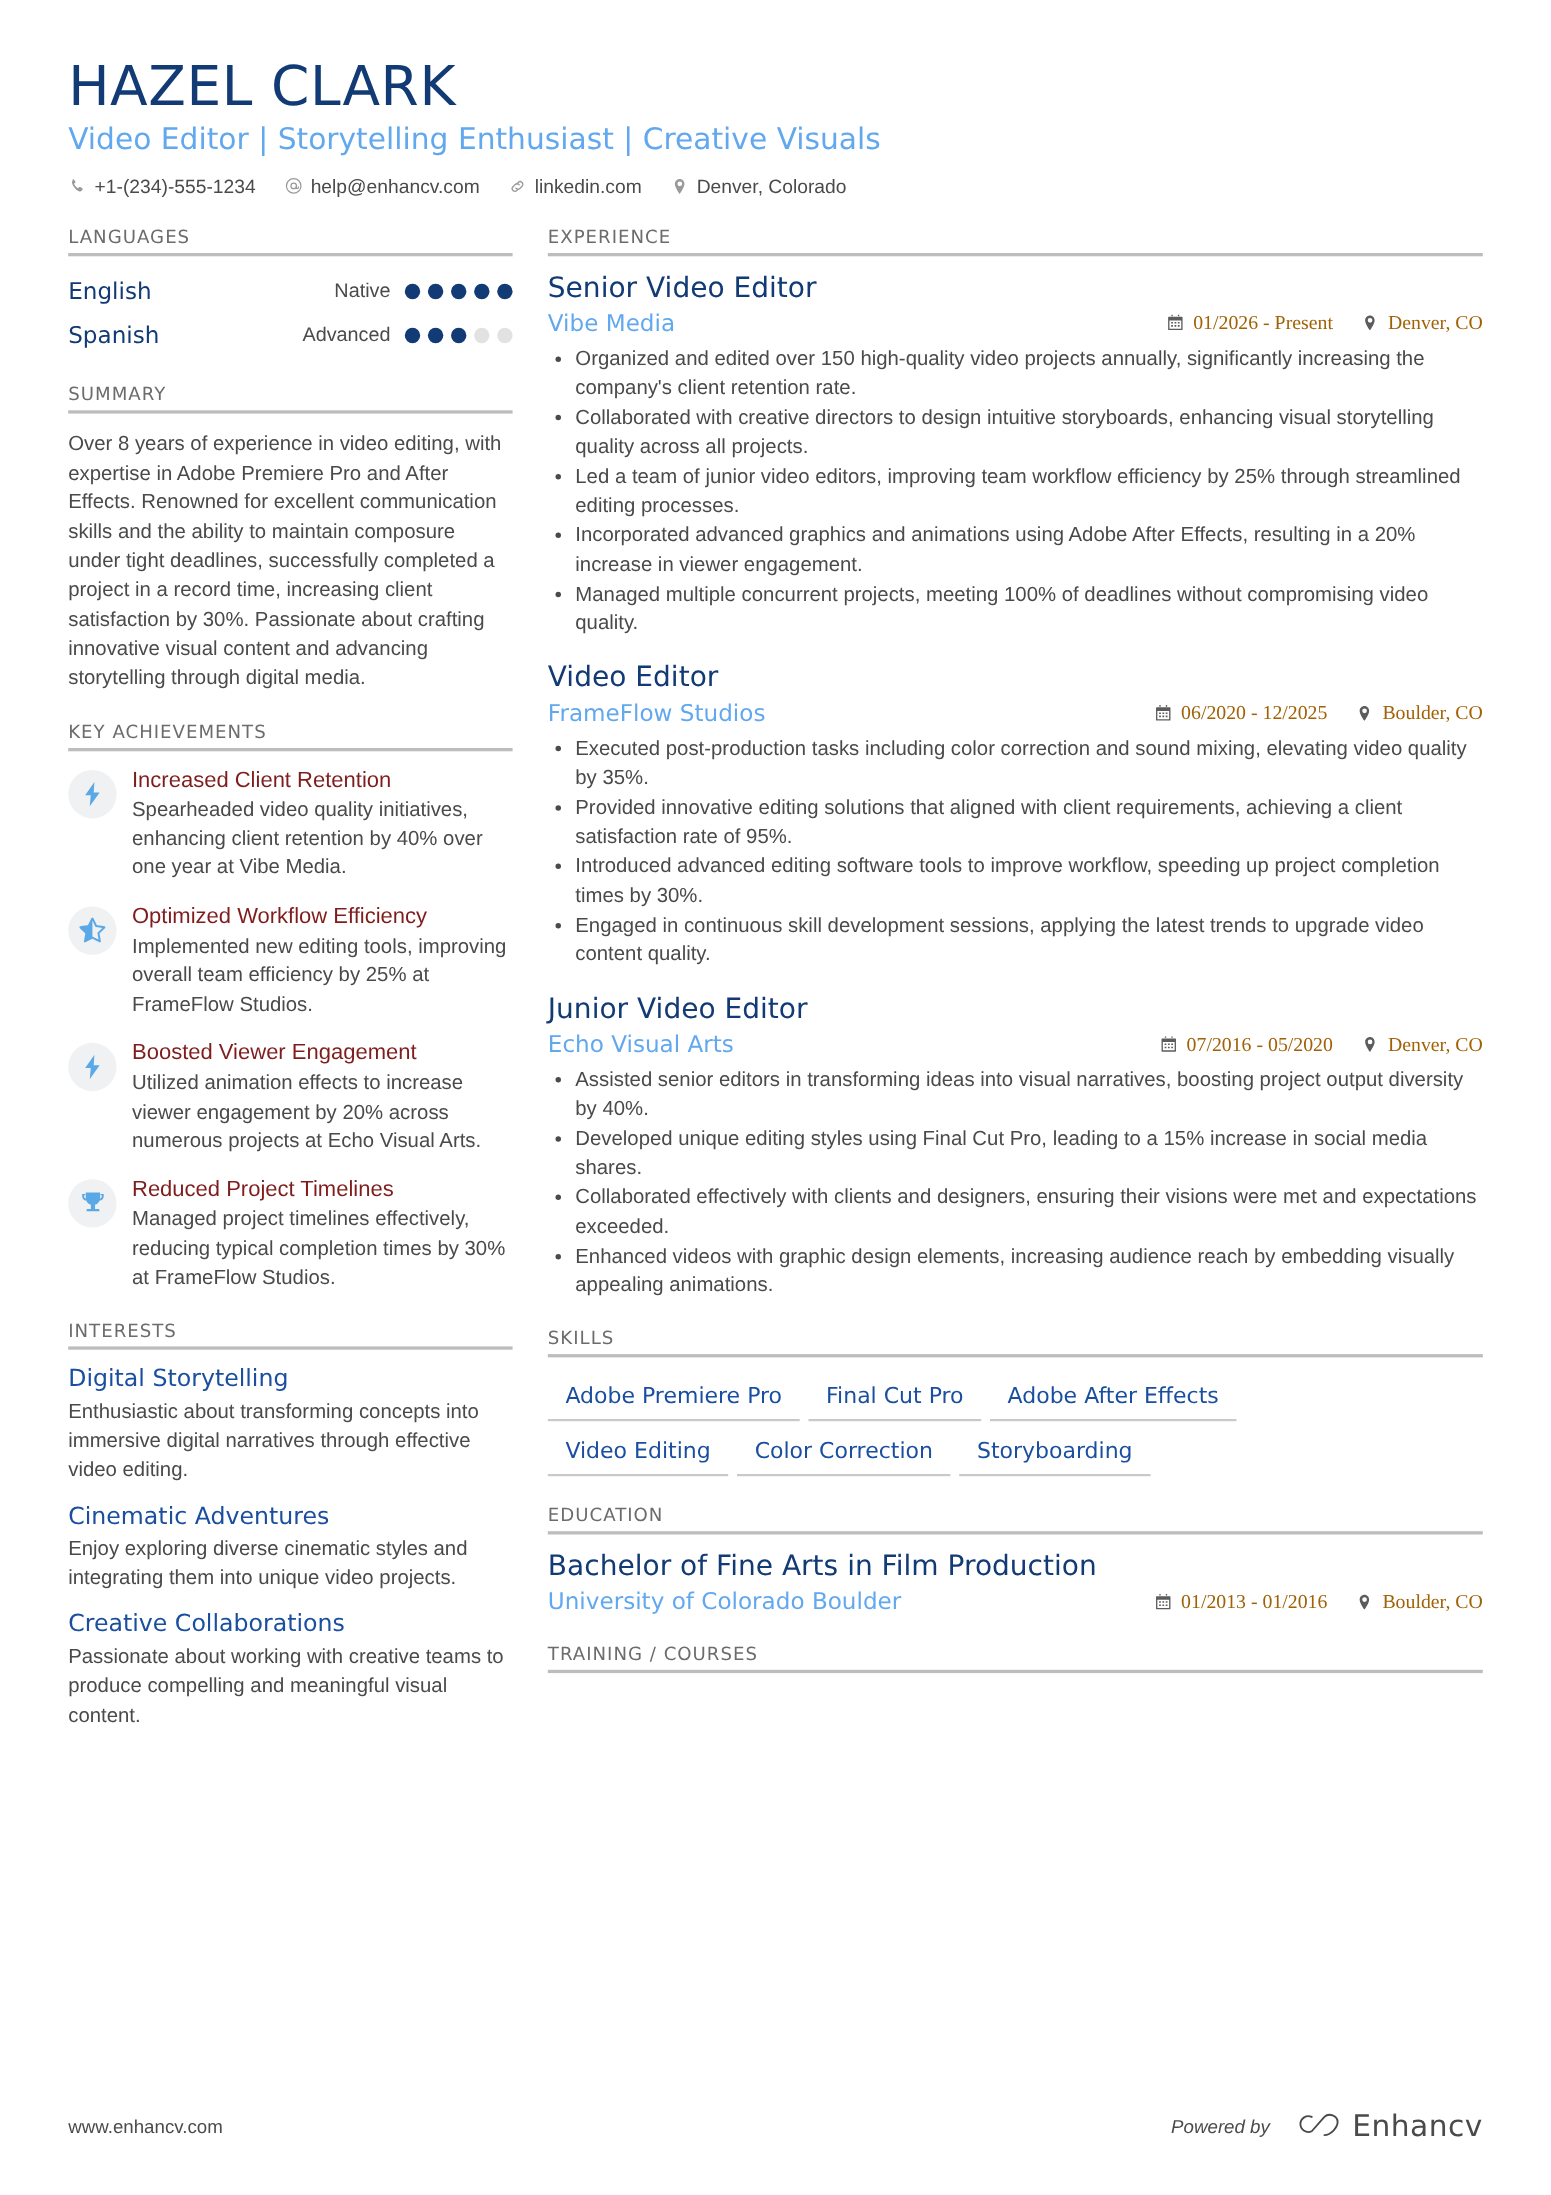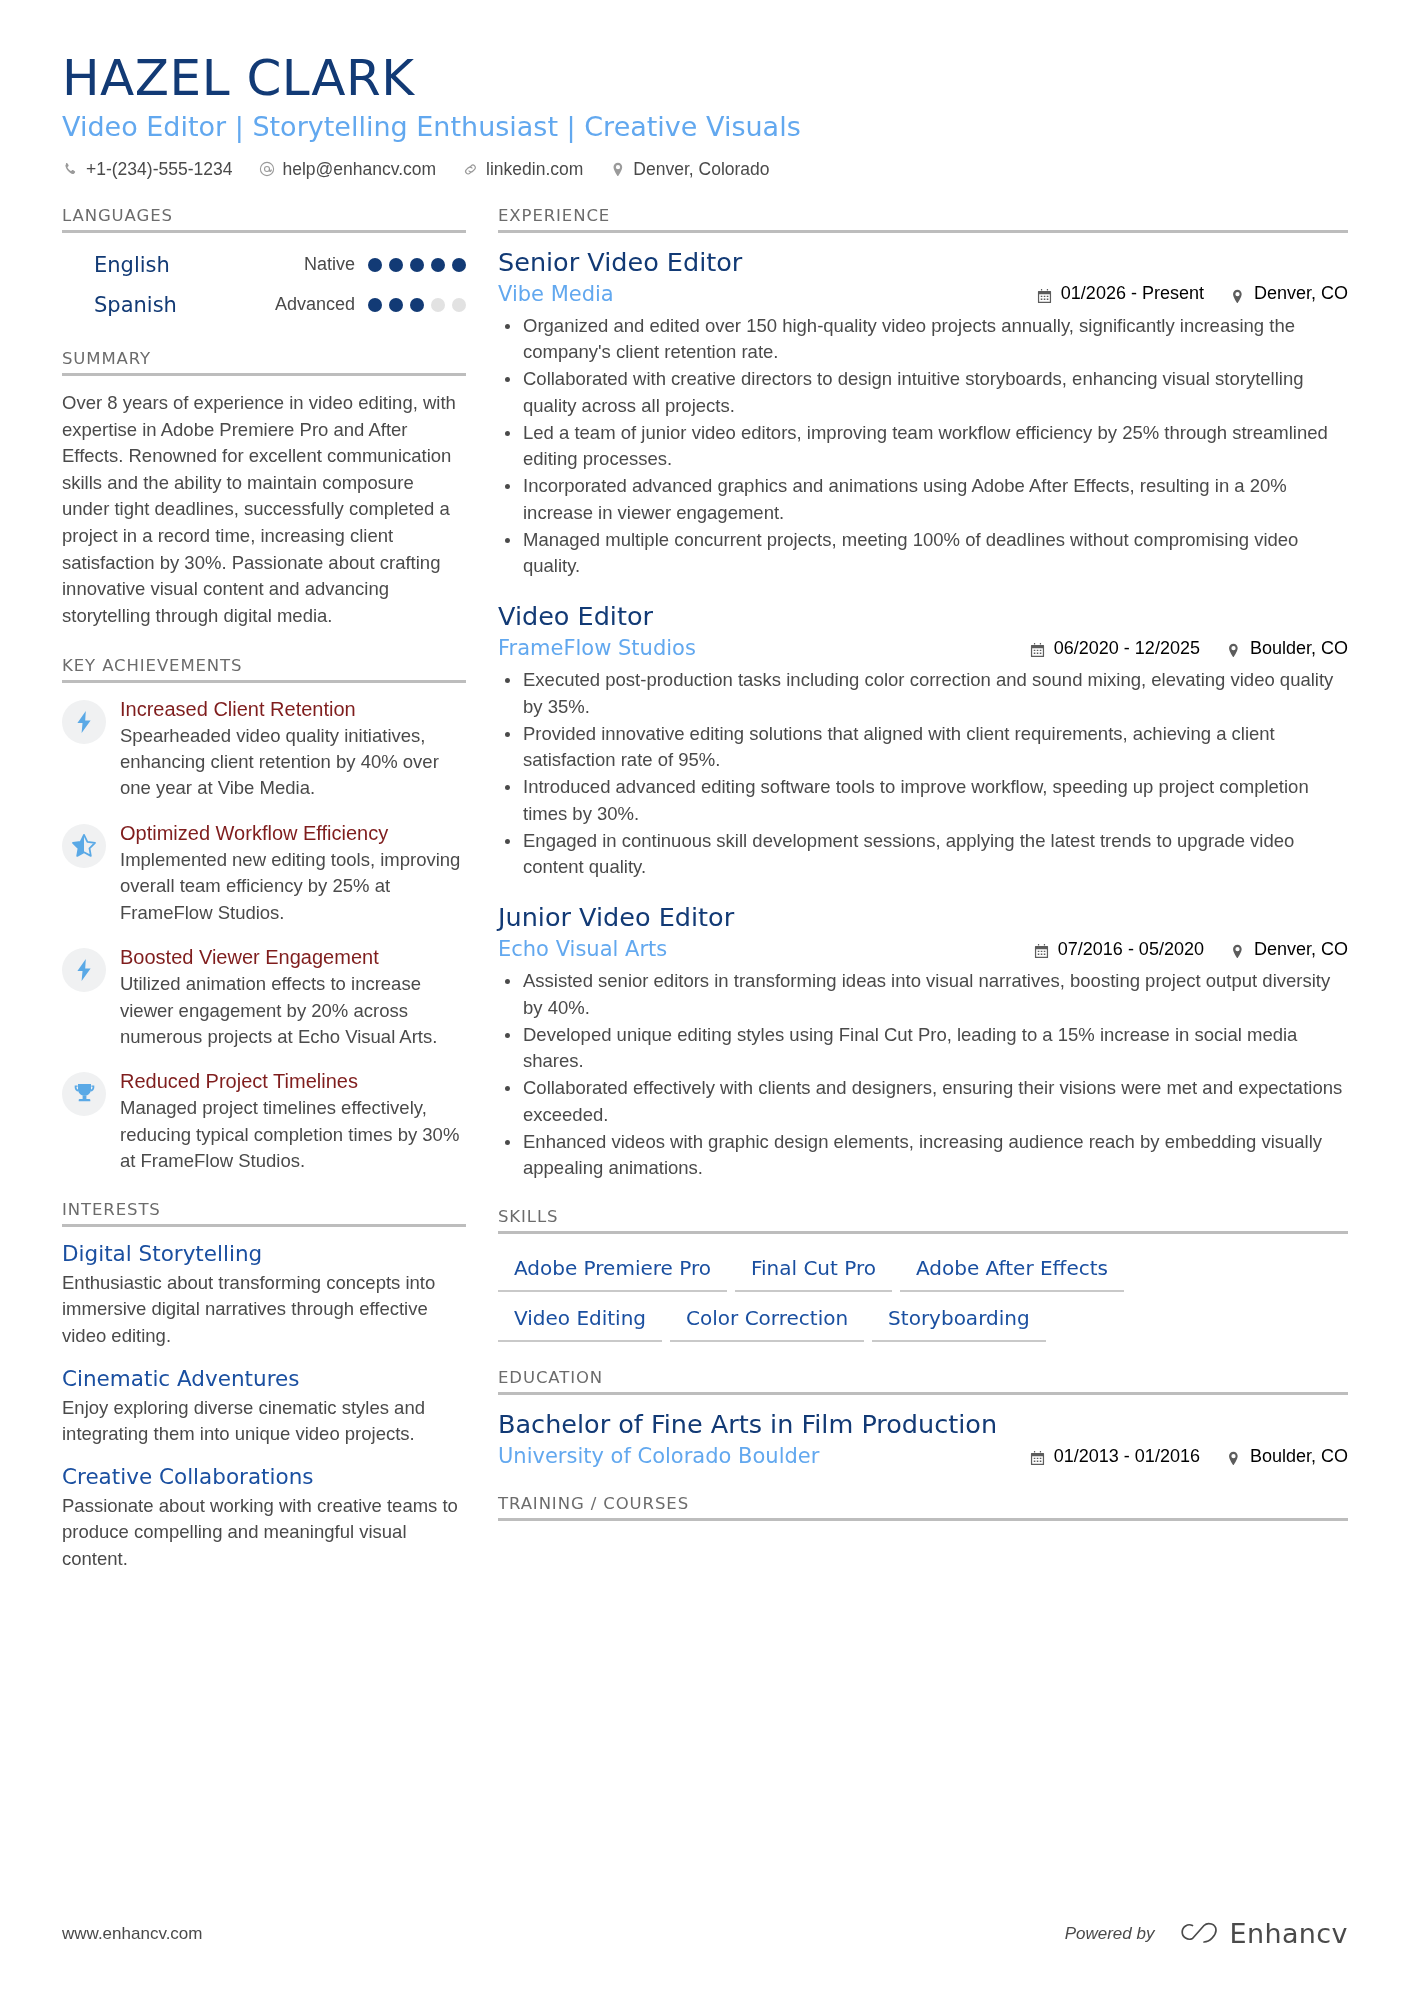--- a/index.html
+++ b/index.html
@@ -98,21 +98,20 @@
     display: flex;
     align-items: center;
     margin-bottom: 4px;
     padding: 6px 0;
   }
   .lang-name {
     font-size: 21px;
     color: #123a75;
     flex: 1 1 auto;
     font-family: "DejaVu Sans", sans-serif;
-    margin-left: 32px;
   }
   .lang-level {
     font-size: 18px;
     color: #4a4a4a;
     margin-right: 13px;
     white-space: nowrap;
     text-align: right;
   }
   .dots { display: flex; gap: 7px; align-items: center; }
   .dot {
@@ -190,25 +189,26 @@
     margin-bottom: 7px;
   }
   .job-company {
     font-size: 21px;
     color: #62a8ef;
     flex: 1 1 auto;
     font-family: "DejaVu Sans", sans-serif;
   }
   .meta-chip {
     display: inline-flex;
-    align-items: flex-end;
+    align-items: center;
     font-size: 18px;
-    color: #000000;
+    color: #a16207;
     margin-left: 26px;
     white-space: nowrap;
+    font-family: Liberation Serif, serif;
   }
   .meta-chip .ci {
     display: inline-flex;
     align-items: center;
     justify-content: center;
     width: 16px; height: 16px;
     margin-right: 8px;
     color: #5c5c5c;
   }
   .bullets { list-style: none; }

